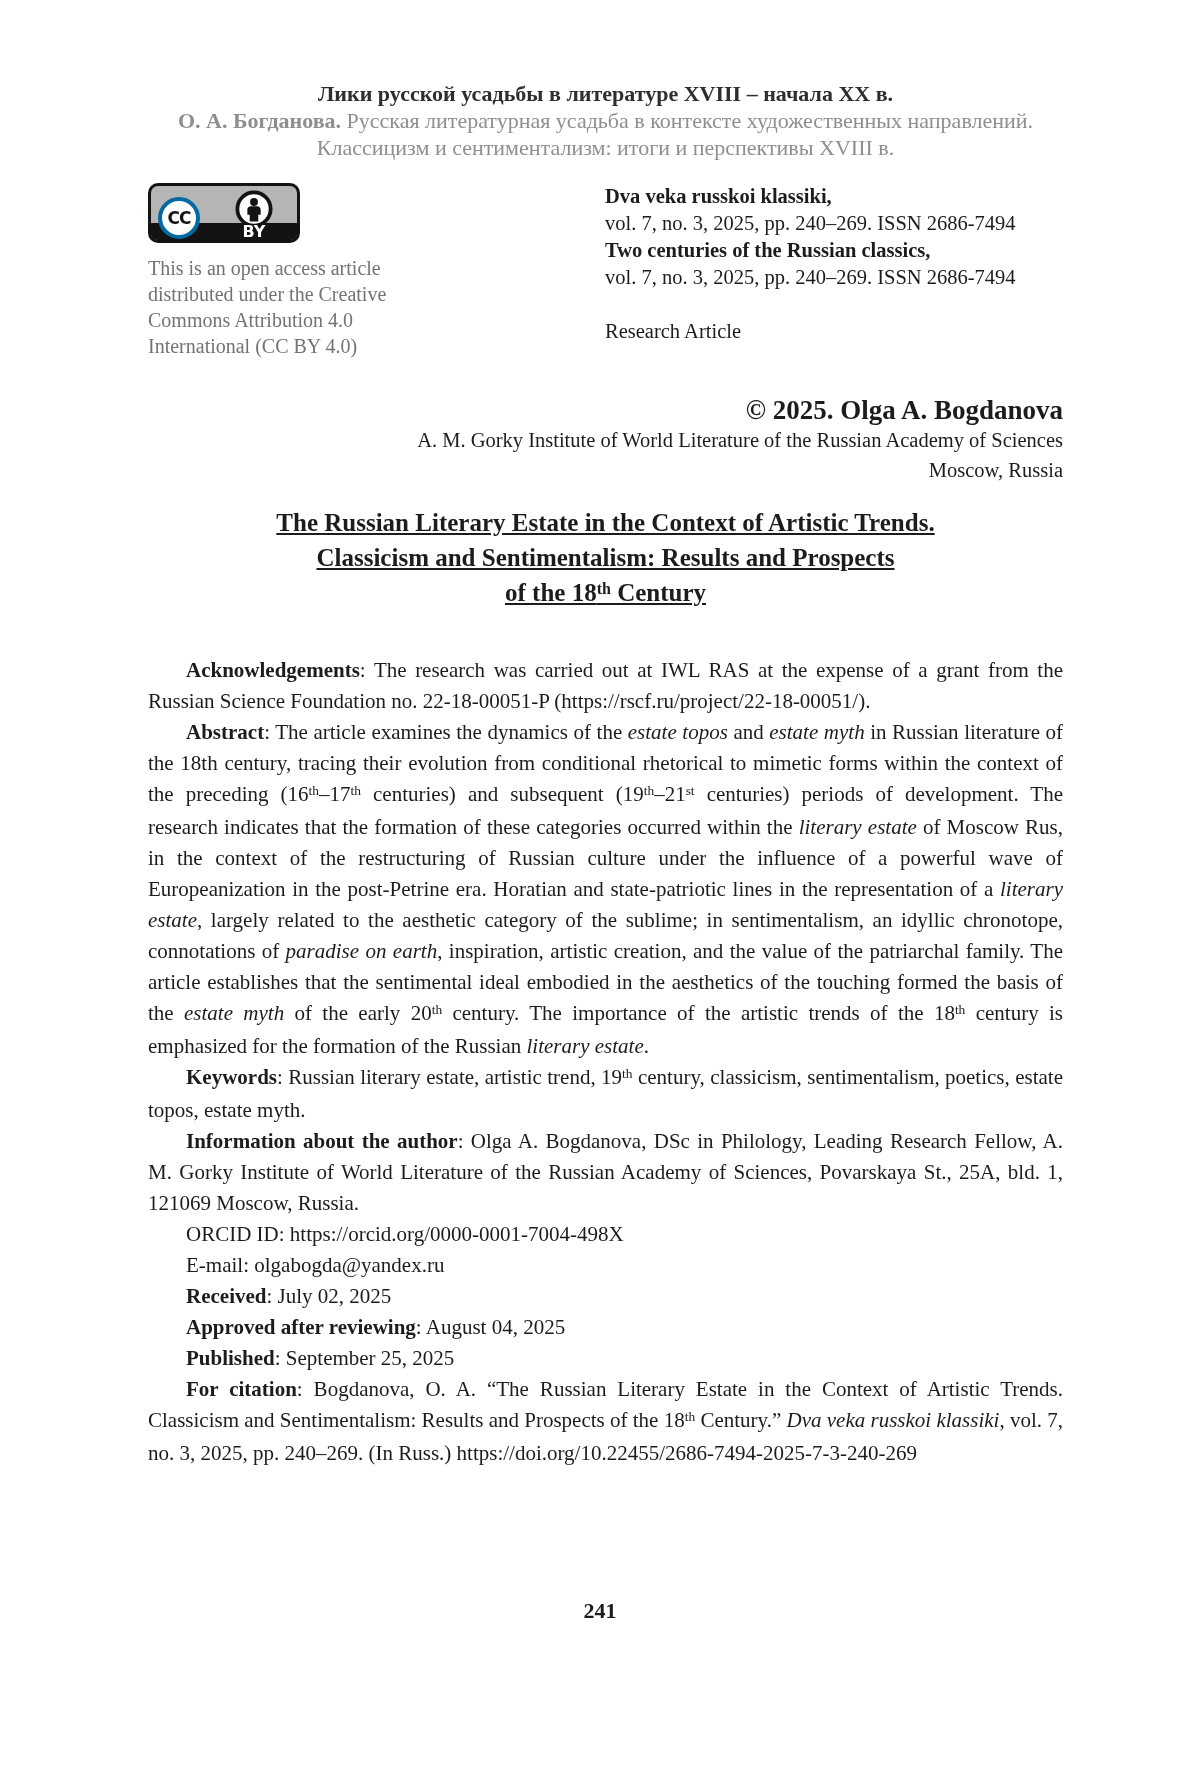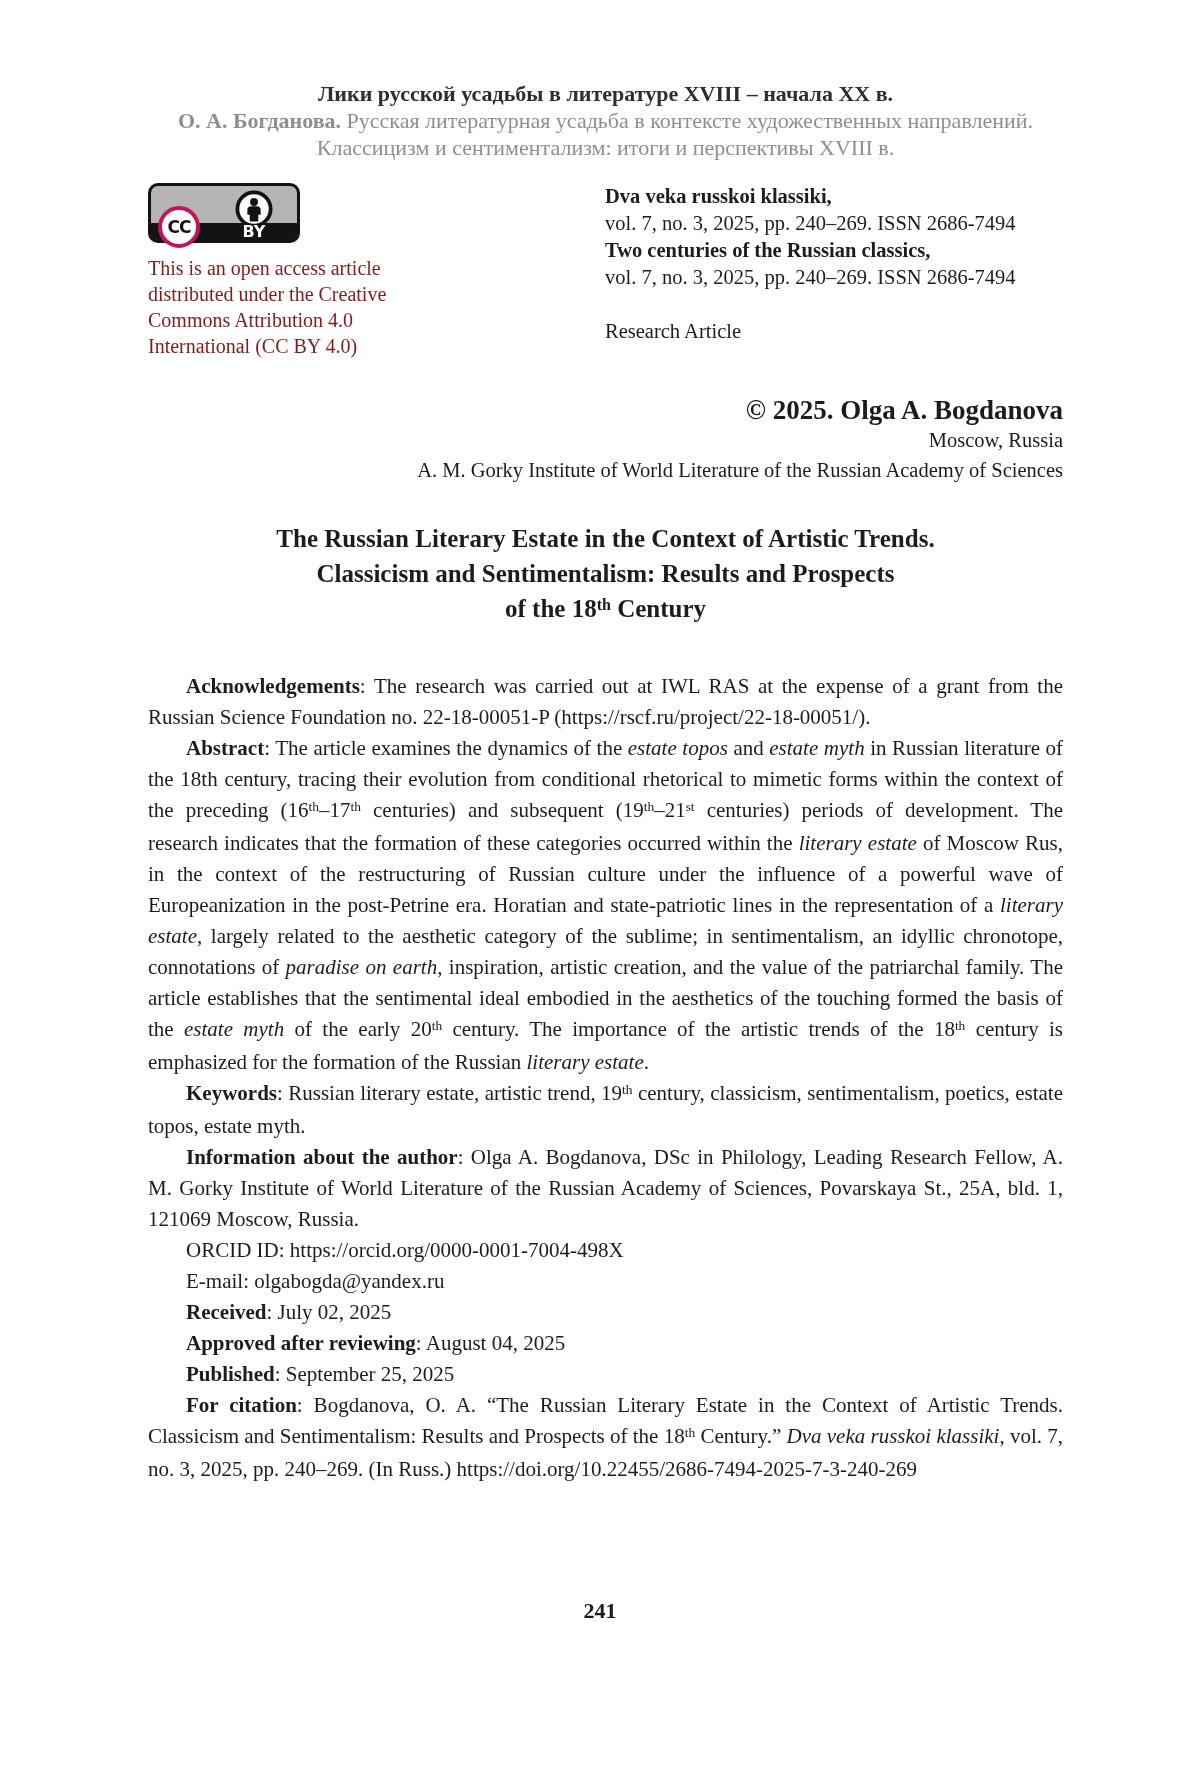--- a/index.html
+++ b/index.html
@@ -22,44 +22,44 @@
   
   .meta-row { display:flex; margin-top:22px; }
   .license-col { width:310px; }
   .cc-badge {
     position:relative; width:152px; height:60px;
     background:#b5b5b5; border:3px solid #131313; border-radius:10px;
     box-sizing:border-box;
   }
   .cc-strip { position:absolute; left:0; right:0; bottom:0; height:17px; background:#131313; border-radius:0 0 6px 6px; }
   .cc-circle {
-    position:absolute; left:7px; top:20px; width:42px; height:42px;
-    background:#ffffff; border:4px solid #be185d; border-radius:50%;
+    position:absolute; left:7px; top:11px; width:42px; height:42px;
+    background:#ffffff; border:4px solid #0369a1; border-radius:50%;
     box-sizing:border-box; display:flex; align-items:center; justify-content:center;
     font-family:"DejaVu Sans", sans-serif; font-weight:bold; font-size:17px; color:#131313;
     letter-spacing:-1px;
   }
   .person-circle { position:absolute; left:84px; top:4px; width:38px; height:38px; }
   .cc-by {
     position:absolute; left:84px; bottom:0px; width:38px; height:17px;
     color:#ffffff; font-family:"DejaVu Sans", sans-serif; font-weight:bold;
     font-size:16px; line-height:17px; text-align:center;
   }
-  .license-text { margin-top:12px; width:252px; font-size:20px; line-height:26px; color:#7f1d1d; }
+  .license-text { margin-top:12px; width:252px; font-size:20px; line-height:26px; color:#737373; }
 
   .journal-col { margin-left:auto; width:458px; font-size:20.5px; line-height:27px; }
   .jm-bold { font-weight:bold; }
   .article-type { margin-top:27px; }
 
   
   .authorship { text-align:right; margin-top:36px; font-size:20.5px; line-height:30px; }
   .copyright-line { font-weight:bold; font-size:27px; }
 
   
-  .article-title { text-align:center; font-weight:bold; font-size:25px; line-height:35px; margin-top:36px; }
+  .article-title { text-align:center; font-weight:bold; font-size:25px; line-height:35px; margin-top:20px;text-decoration:underline; }
 
   
   .body-text { margin-top:42px; font-size:21px; line-height:31px; text-align:justify; }
   .body-text p { margin:0; text-indent:38px; }
 
   .s-bi { font-weight:bold; }
   .s-i  { font-style:italic; }
   .s-sup { font-size:64%; position:relative; top:-0.42em; }
   .sup-inline { font-size:64%; position:relative; top:-0.42em; }
 
@@ -97,22 +97,22 @@
         <div class="jm-bold">Dva veka russkoi klassiki,</div>
         <div>vol. 7, no. 3, 2025, pp. 240–269. ISSN 2686-7494</div>
         <div class="jm-bold">Two centuries of the Russian classics,</div>
         <div>vol. 7, no. 3, 2025, pp. 240–269. ISSN 2686-7494</div>
         <div class="article-type">Research Article</div>
       </div>
     </div>
 
     <div class="authorship">
       <div class="copyright-line">© 2025. Olga A. Bogdanova</div>
+      <div>A. M. Gorky Institute of World Literature of the Russian Academy of Sciences</div>
       <div>Moscow, Russia</div>
-      <div>A. M. Gorky Institute of World Literature of the Russian Academy of Sciences</div>
     </div>
 
     <div class="article-title">
       <div>The Russian Literary Estate in the Context of Artistic Trends.</div>
       <div>Classicism and Sentimentalism: Results and Prospects</div>
       <div><span>of the 18</span><span class="sup-inline">th</span><span> Century</span></div>
     </div>
 
     <div class="body-text">
       <p><span class="s-bi">Acknowledgements</span><span>: The research was carried out at IWL RAS at the expense of a grant from the Russian Science Foundation no. 22-18-00051-P (https://rscf.ru/project/22-18-00051/).</span></p>

